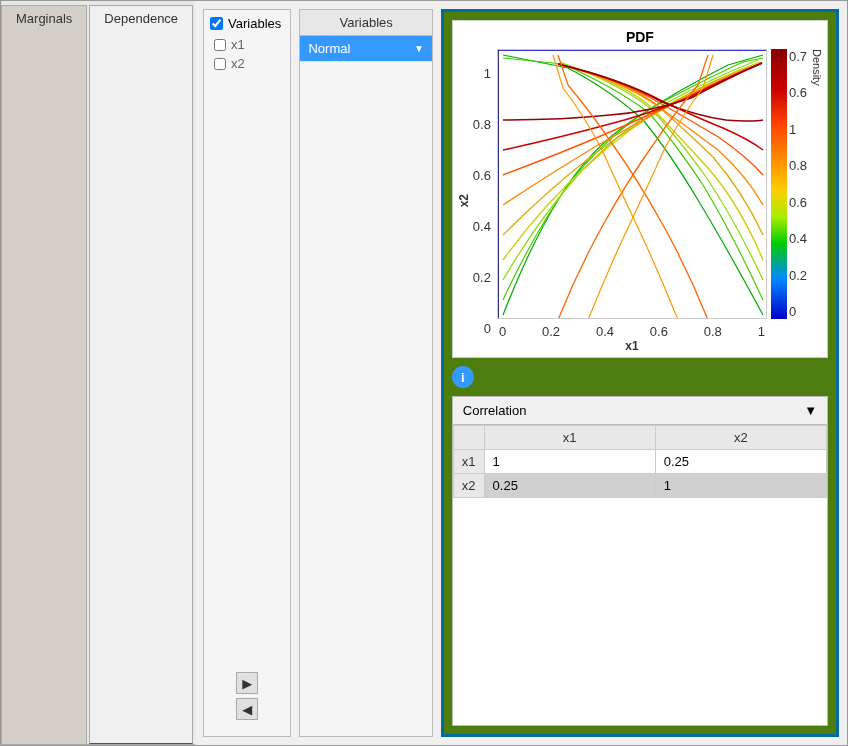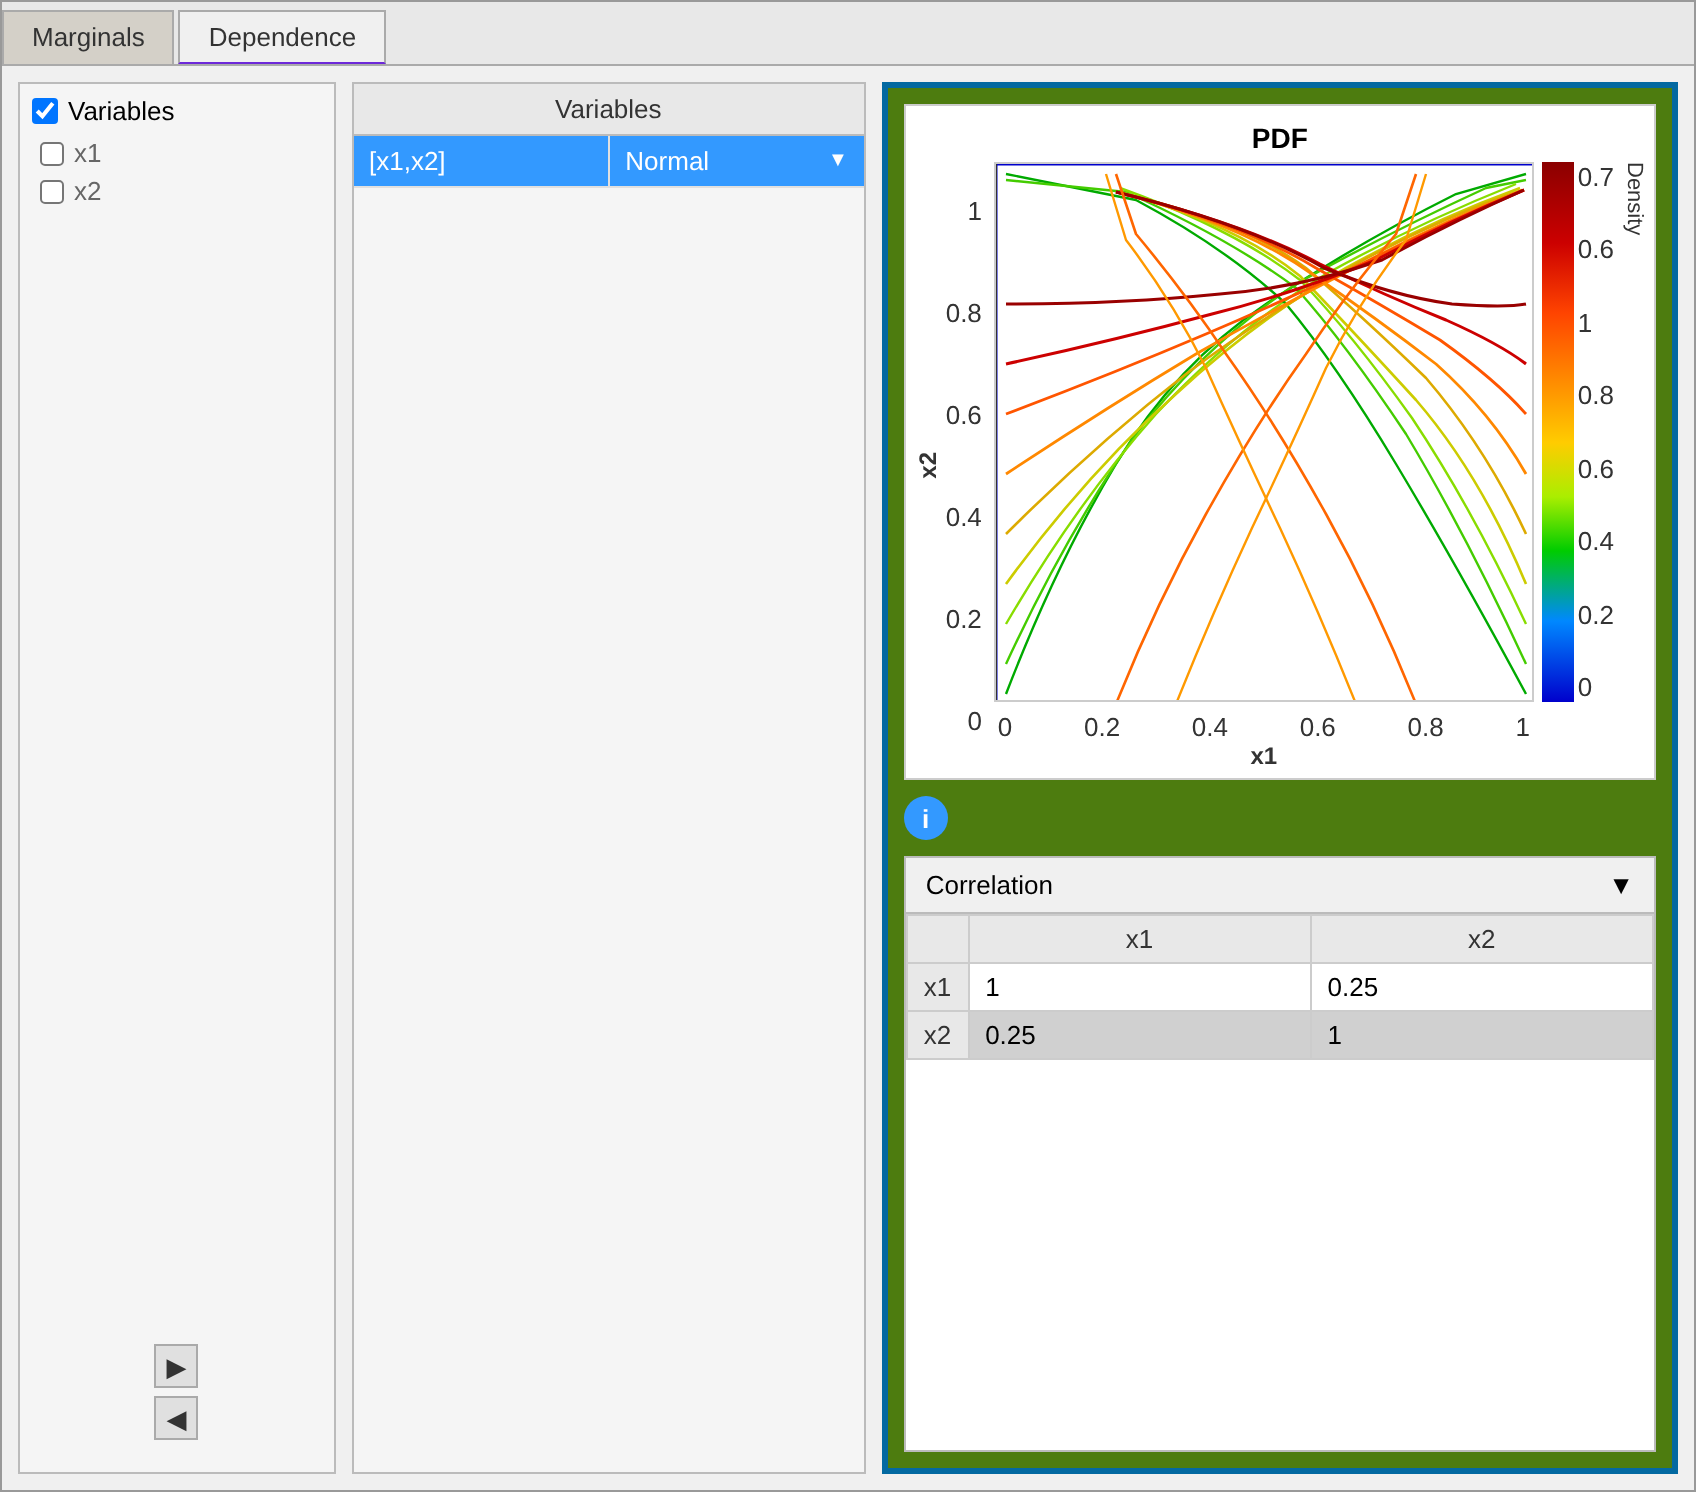--- a/index.html
+++ b/index.html
@@ -4,21 +4,21 @@
   <style>
     * { box-sizing: border-box; margin: 0; padding: 0; font-family: Arial, sans-serif; font-size: 13px; }
     body { background: #d4d0c8; width: 848px; height: 746px; overflow: hidden; }
 
     .main-window {
       width: 848px;
       height: 746px;
       background: #f0f0f0;
       border: 1px solid #999;
       display: flex;
-      flex-direction: column;
+      flex-direction: row;
     }
 
     
     .tab-bar {
       display: flex;
       background: #e8e8e8;
       border-bottom: 1px solid #aaa;
       padding-top: 4px;
     }
     .tab {
@@ -336,23 +336,20 @@
       </div>
     </div>
 
     <div class="middle-panel">
       <div class="table-header">
         <div class="table-header-cell">
           <span>Variables</span>
         </div>
       </div>
       <div class="table-row">
-        <div class="table-cell selected">
-          <span>[x1,x2]</span>
-        </div>
         <div class="table-cell copula-cell selected">
           <span class="copula-text">Normal</span>
           <span class="dropdown-arrow">▼</span>
         </div>
       </div>
     </div>
 
     <div class="right-panel">
 
       <div class="chart-container">

